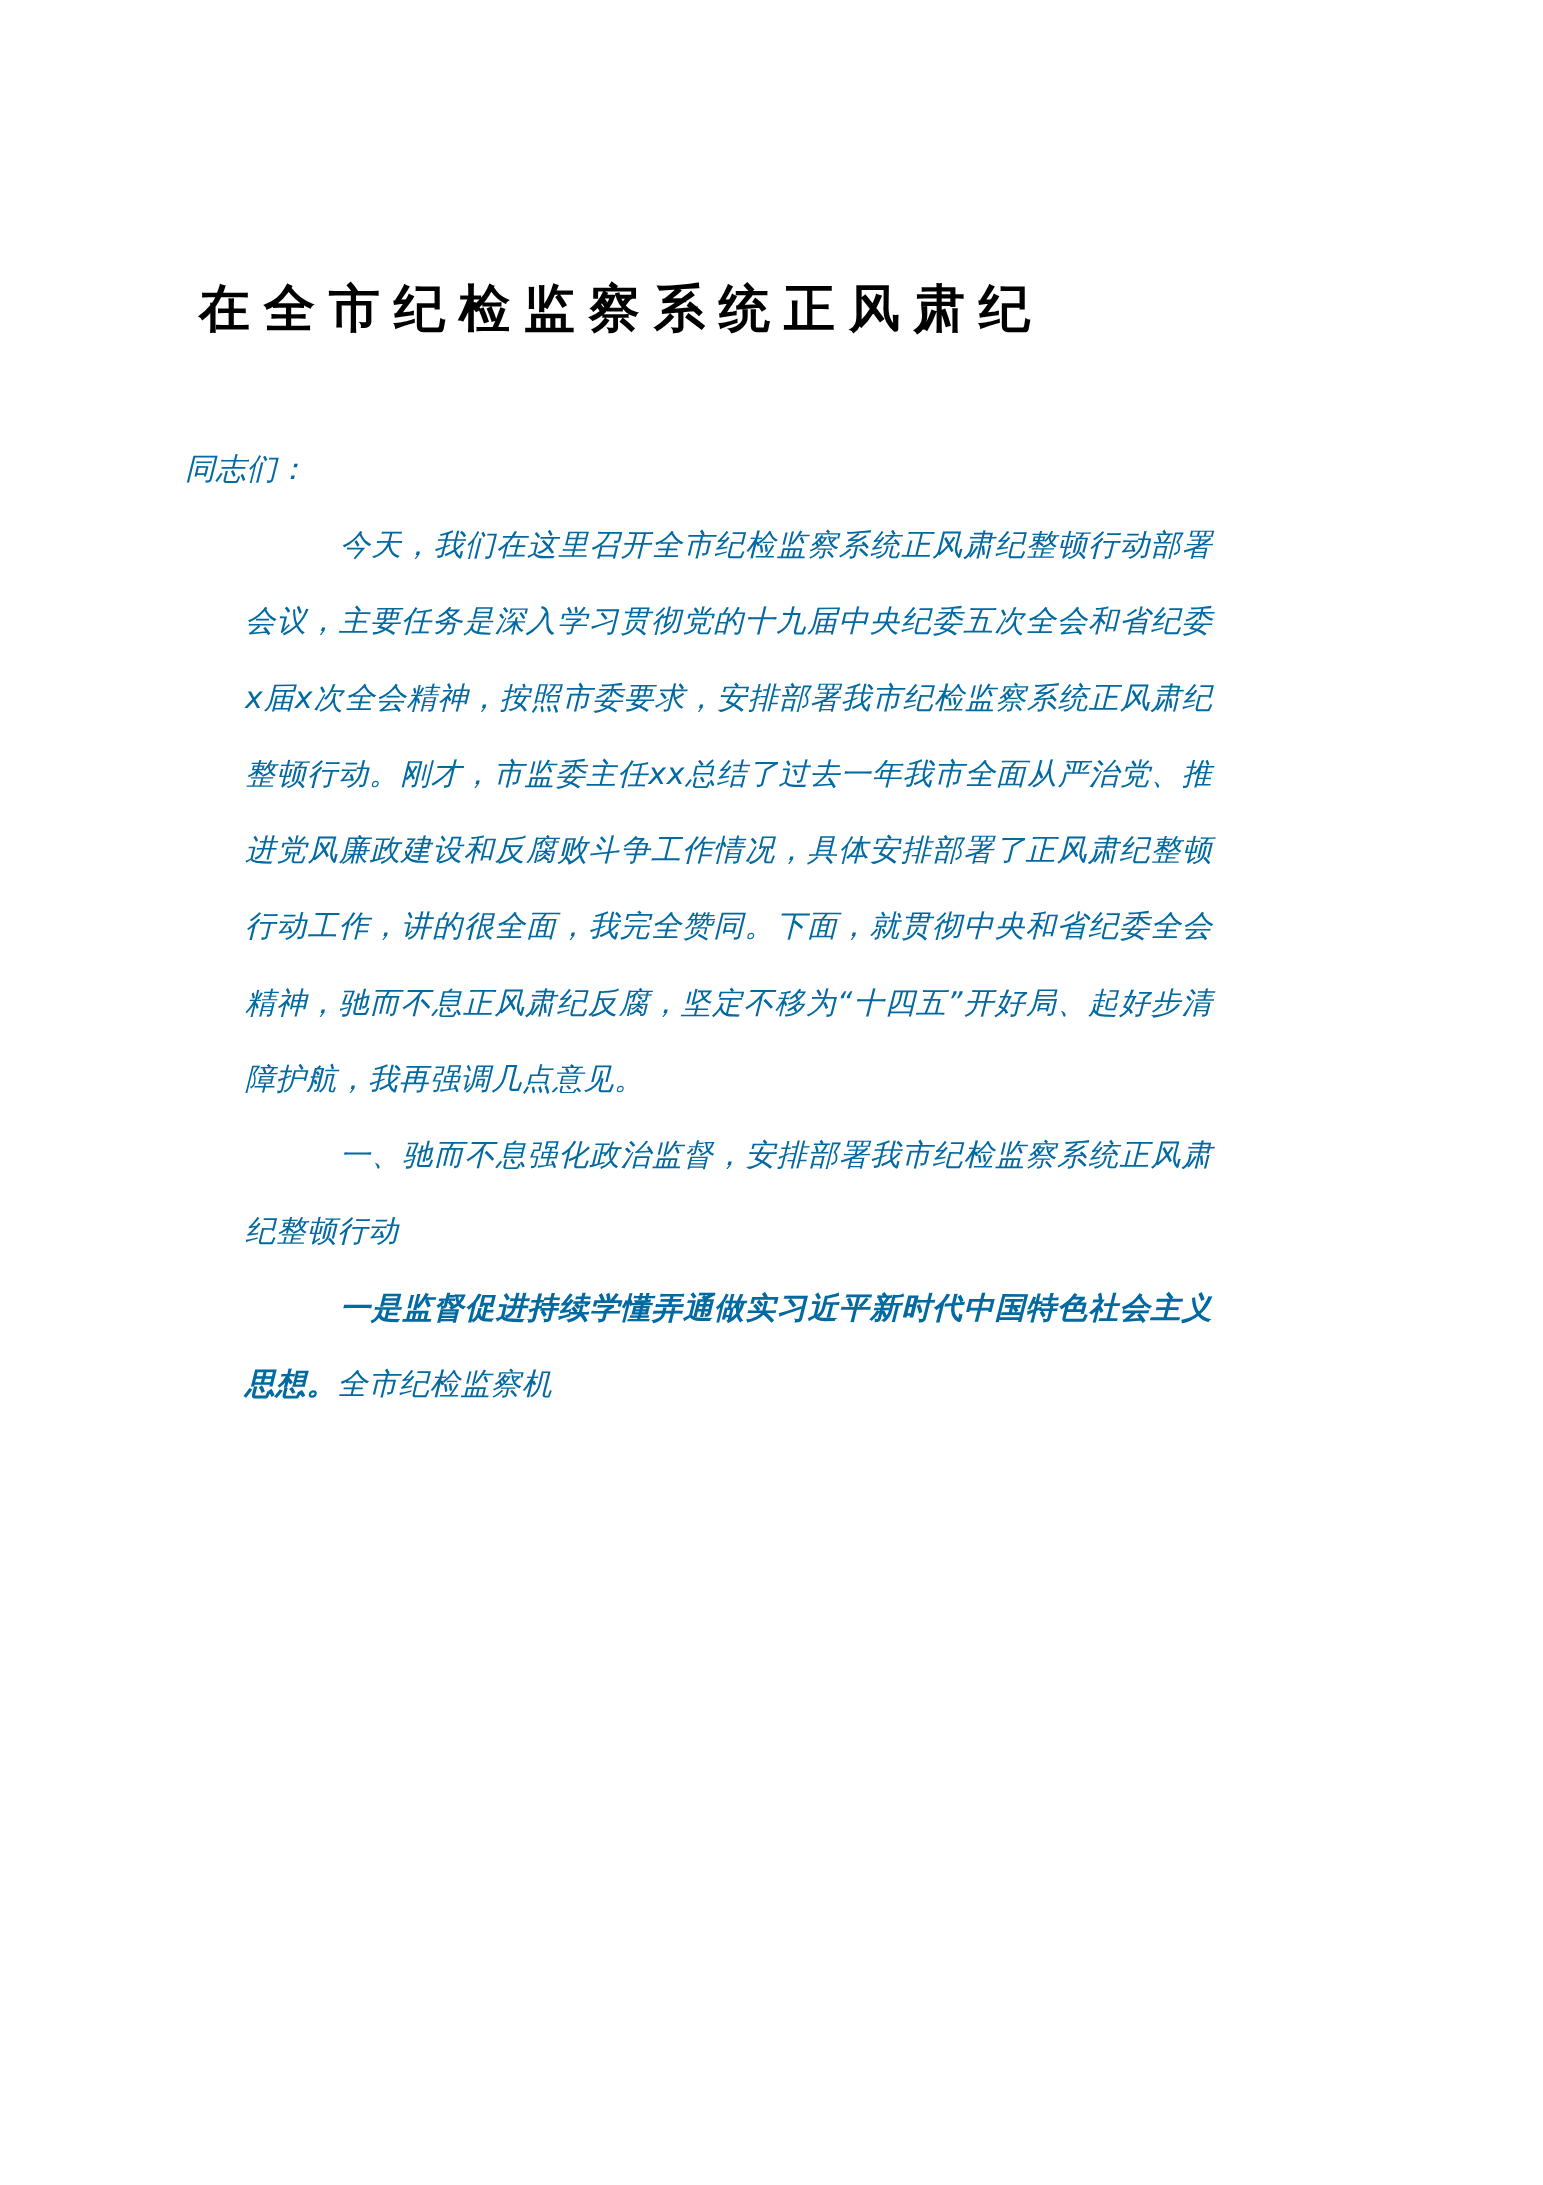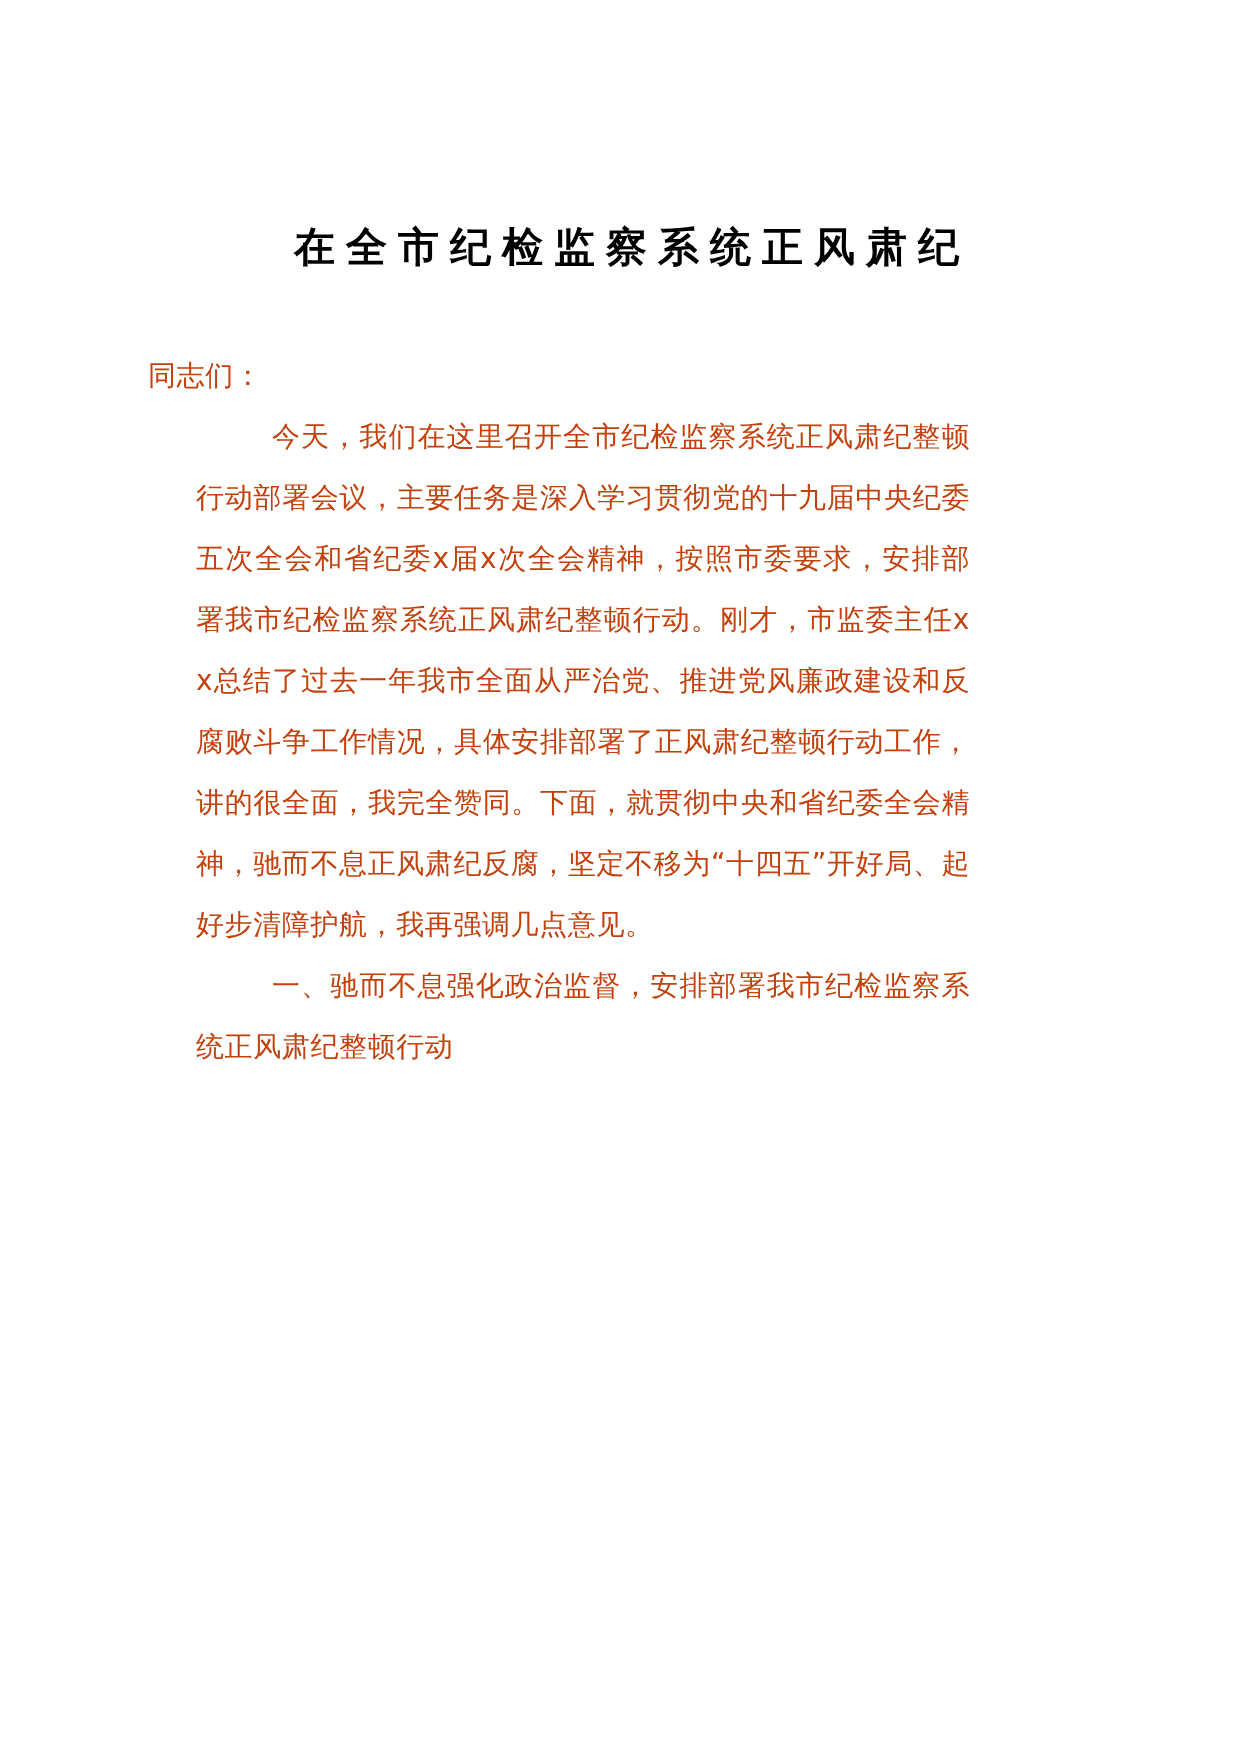--- a/index.html
+++ b/index.html
@@ -23,47 +23,48 @@
     position: absolute;
     left: 148px;
     top: 0;
     width: 822px;
   }
 
   
   .doc-title {
     margin: 0;
     padding-top: 205px;
-    text-align: right;
+    text-align: left;
     font-size: 41px;
     font-weight: 700;
     line-height: 84px;
     letter-spacing: 11px;
     text-indent: 11px;
     white-space: nowrap;
   }
   .doc-title .title-line {
     display: block;
   }
 
   
   .body-block {
     margin-top: 56px;
   }
   .para {
     margin: 0;
-    font-size: 28px;
+    font-size: 24px;
     font-weight: 400;
     line-height: 61px;
     letter-spacing: 0.6px;
     text-align: justify;
     text-justify: inter-character;
     text-align-last: left;
     word-break: break-all;
-    color: #c2410c;
+    color: #0369a1;
+    font-style: italic;
   }
   .para.salutation {
     text-indent: 0;
   }
   .para.indent {
     text-indent: 76px;
     margin-left: 48px;
   }
   .para b, .para .bold {
     font-weight: 700;
@@ -83,16 +84,17 @@
     </h1>
 
     <div class="body-block">
 
       <p class="para salutation">同志们：</p>
 
       <p class="para indent"><span>今天，我们在这里召开全市纪检监察系统正风肃纪整顿行动部署会议，主要任务是深入学习贯彻党的十九届中央纪委五次全会和省纪委x届x次全会精神，按照市委要求，安排部署我市纪检监察系统正风肃纪整顿行动。刚才，市监委主任xx总结了过去一年我市全面从严治党、推进党风廉政建设和反腐败斗争工作情况，具体安排部署了正风肃纪整顿行动工作，讲的很全面，我完全赞同。下面，就贯彻中央和省纪委全会精神，驰而不息正风肃纪反腐，坚定不移为“十四五”开好局、起好步清障护航，我再强调几点意见。</span></p>
 
       <p class="para indent heading-para"><span>一、驰而不息强化政治监督，安排部署我市纪检监察系统正风肃纪整顿行动</span></p>
 
+      <p class="para indent"><span class="bold">一是监督促进持续学懂弄通做实习近平新时代中国特色社会主义思想。</span><span>全市纪检监察机</span></p>
 
     </div>
   </div>
 </div>
 
 </body></html>

